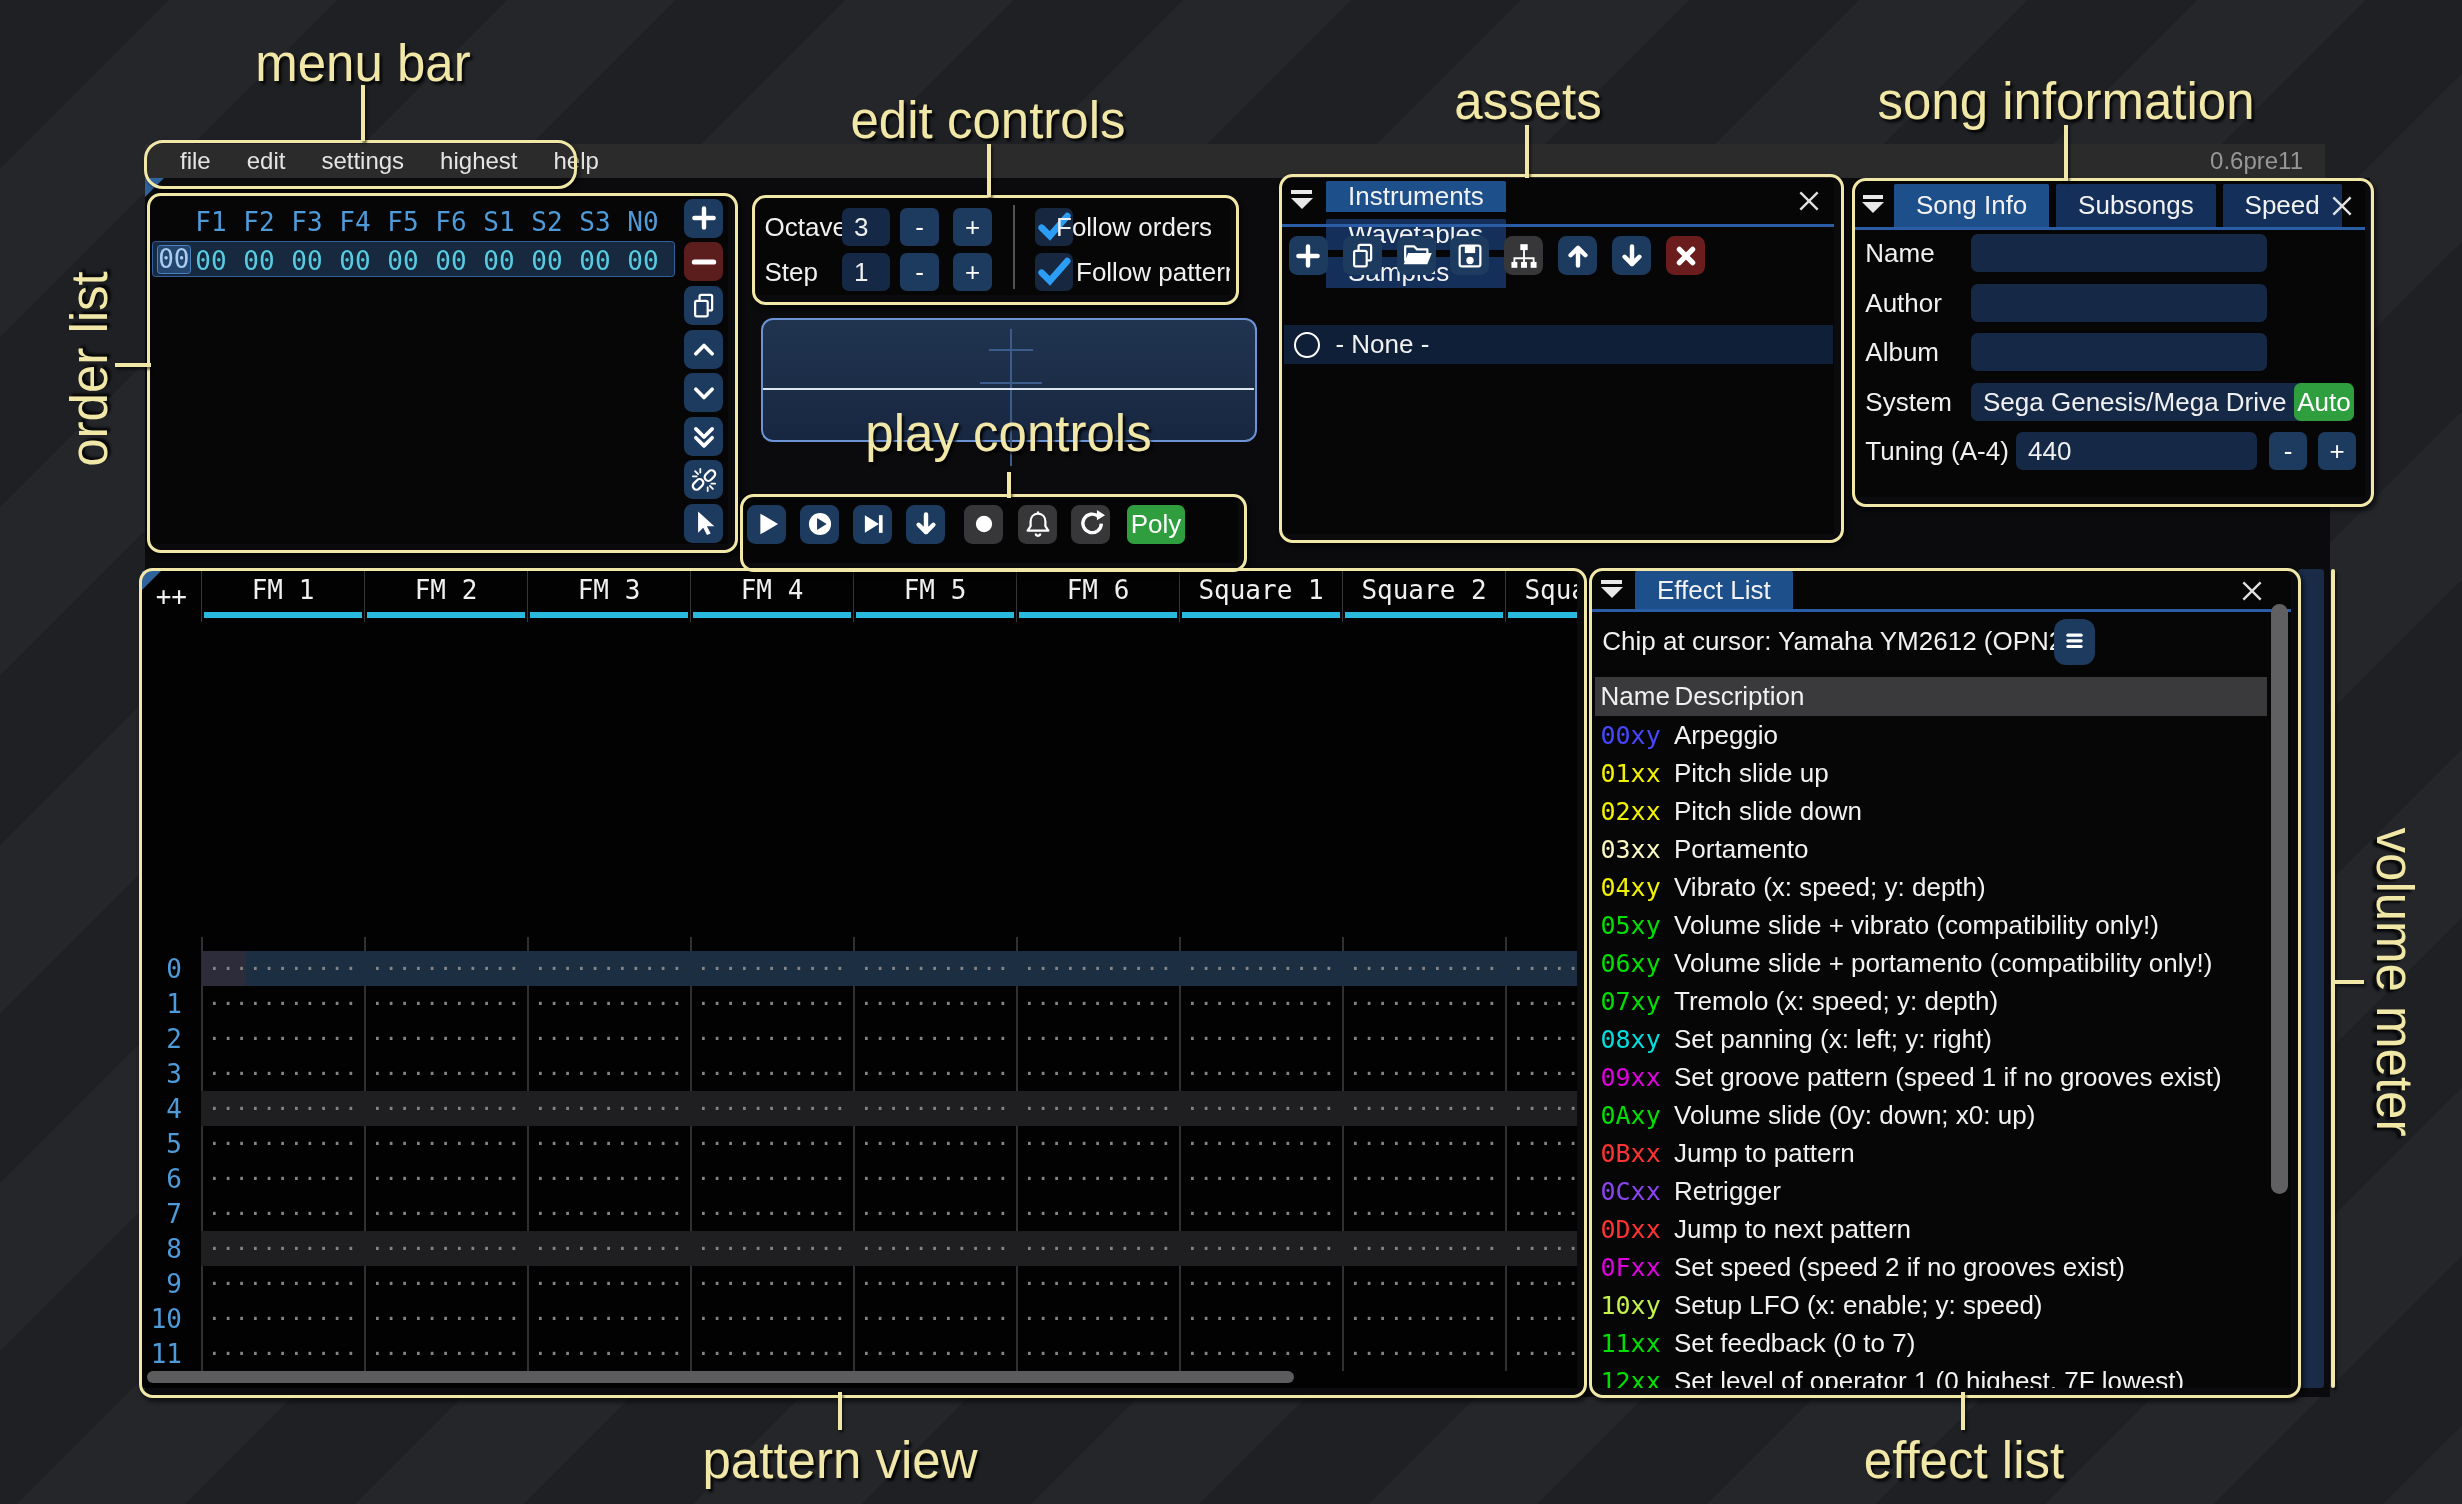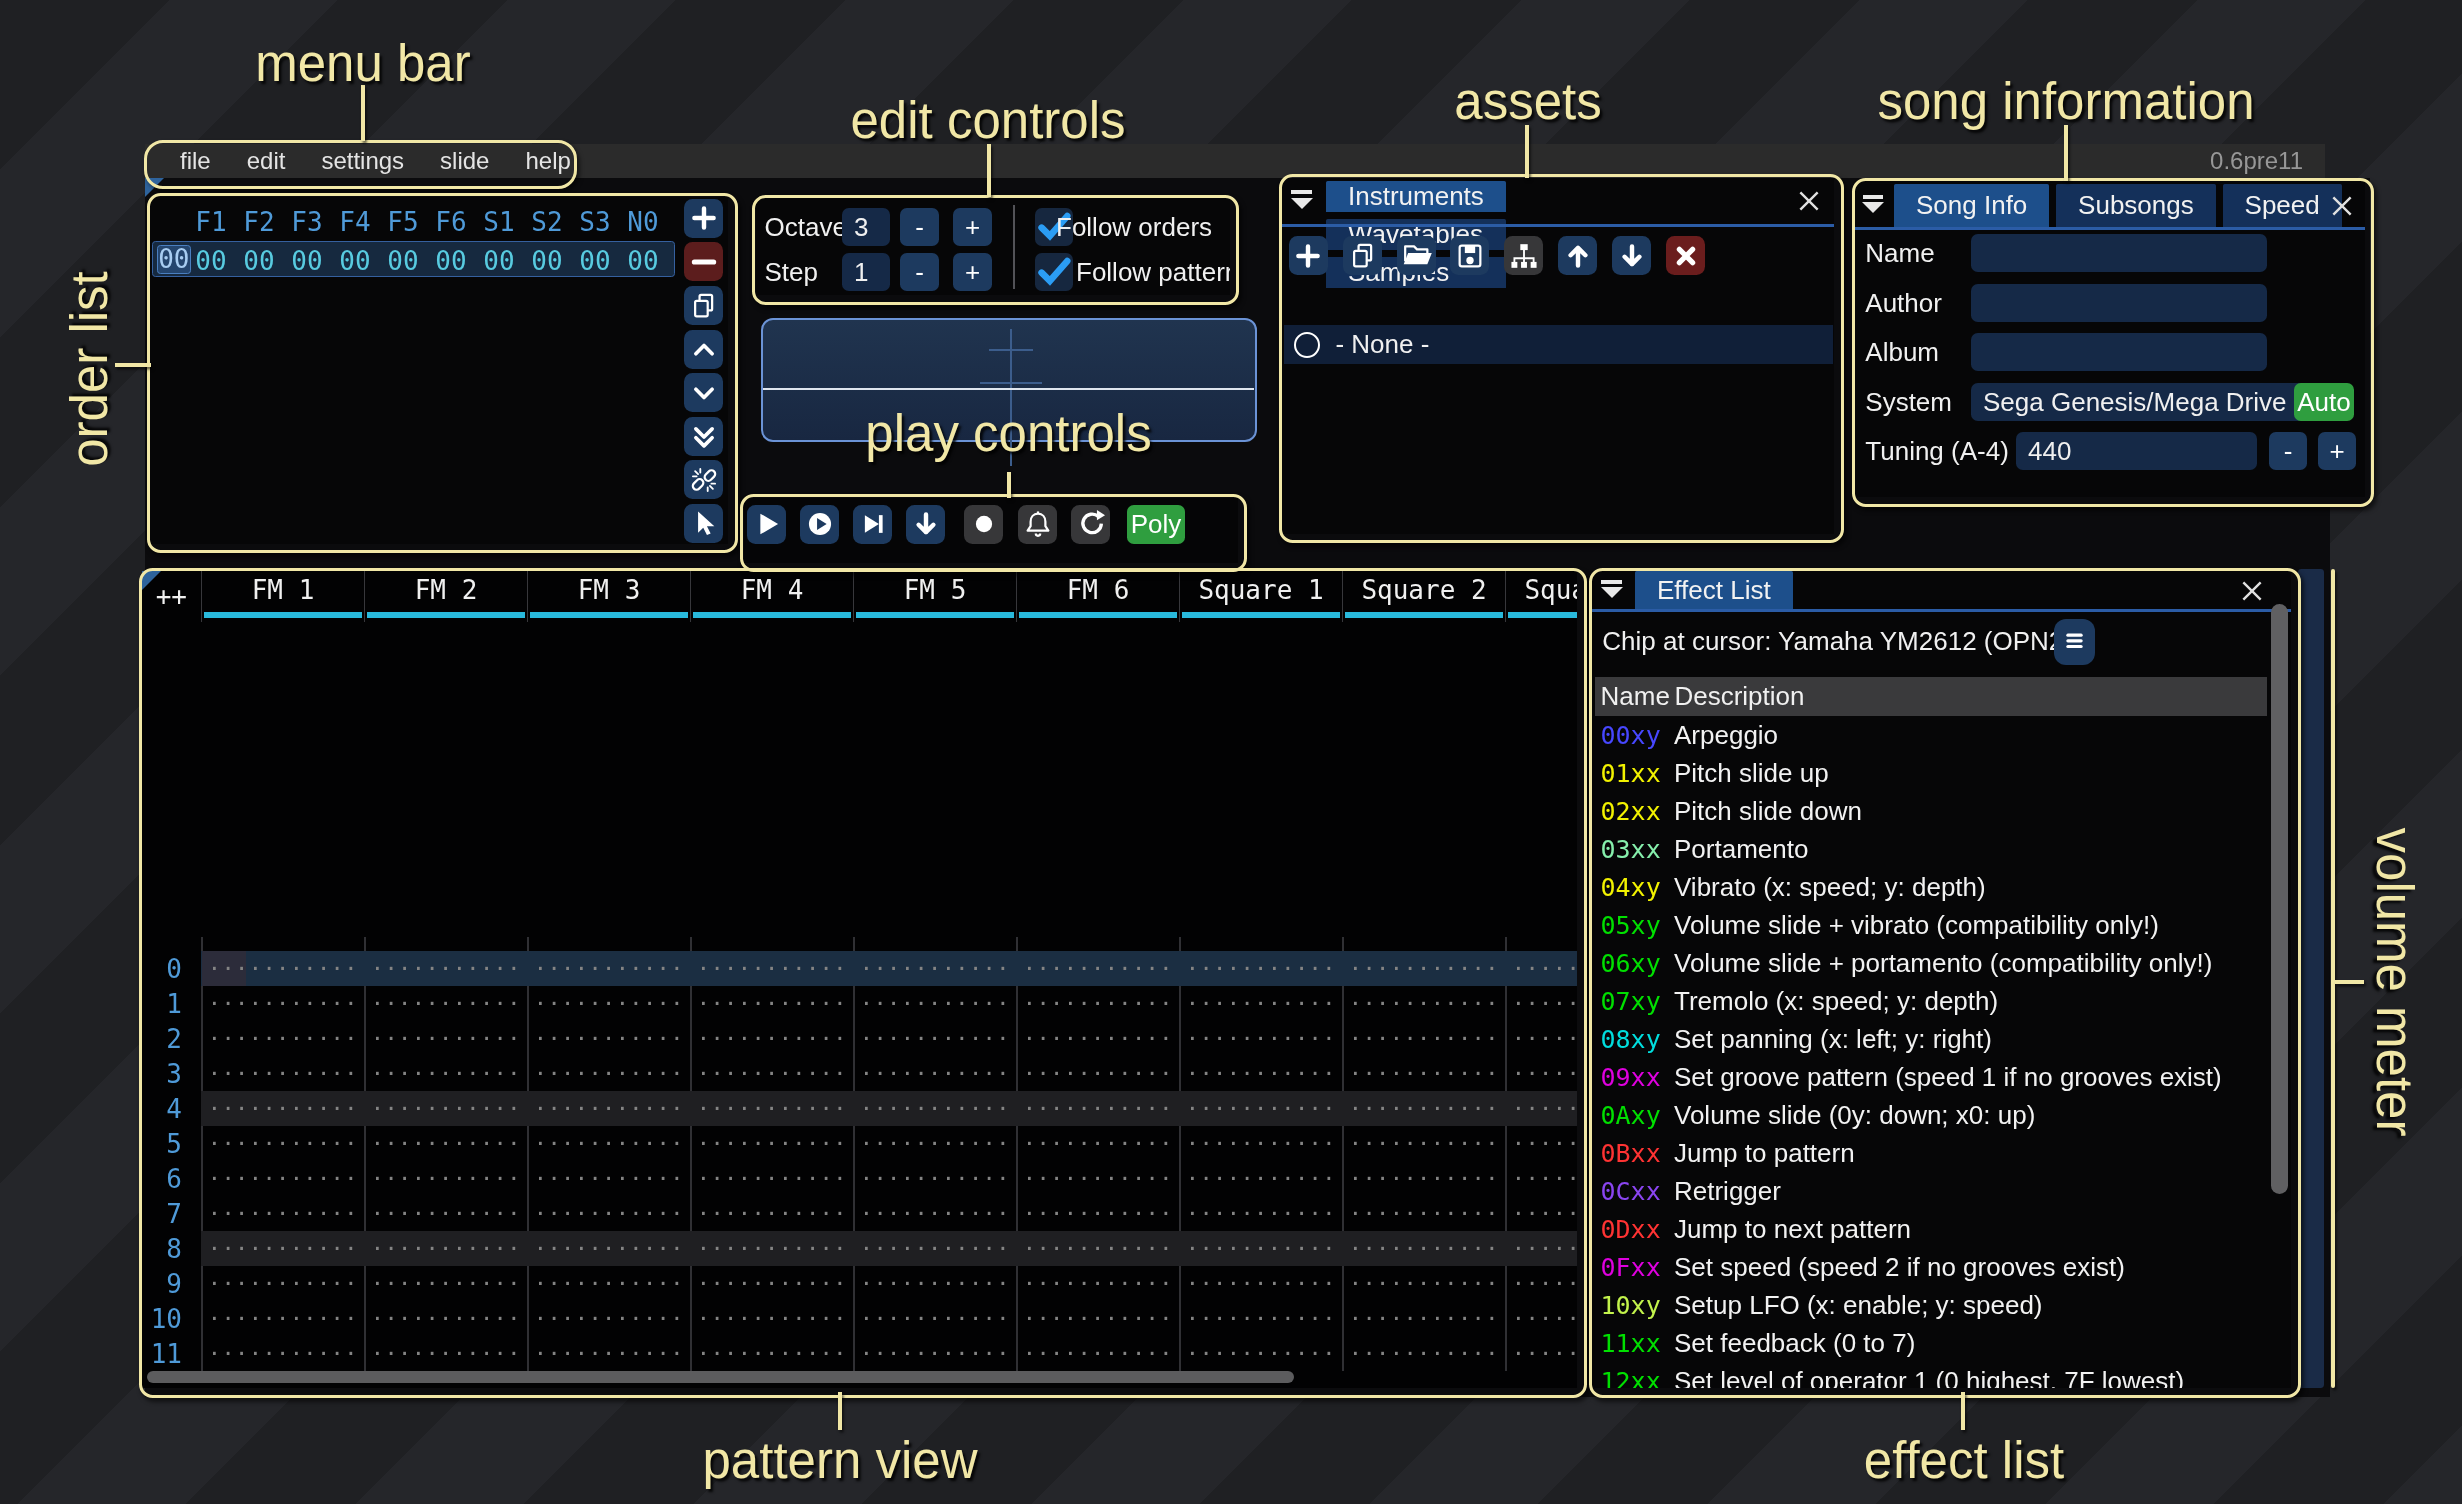--- a/index.html
+++ b/index.html
@@ -59,21 +59,21 @@
 
   <div class="abs appbg" style="left:145px;top:178px;width:2185px;height:1219px;"></div>
   <div class="abs appbg" style="left:1852px;top:178px;width:518px;height:327px;"></div>
   <div class="wedge" style="left:145px;top:178px;"></div>
 
   <div id="menubar" class="abs">
 
     <div class="menu-item">file</div>
       <div class="menu-item">edit</div>
       <div class="menu-item">settings</div>
-      <div class="menu-item">slide</div>
+      <div class="menu-item">highest</div>
       <div class="menu-item">help</div>
       <div id="version">0.6pre11</div>
   </div>
 
   <div class="abs panel" style="left:150px;top:197px;width:578px;height:347px;">
     <div id="order-headers">
         <div class="ocol">F1</div>
         <div class="ocol">F2</div>
         <div class="ocol">F3</div>
         <div class="ocol">F4</div>
@@ -814,21 +814,21 @@
         </div>
         <div class="fx-row">
           <span class="fx-code mono" style="color: rgb(242, 242, 0);">01xx</span>
           <span class="fx-desc">Pitch slide up</span>
         </div>
         <div class="fx-row">
           <span class="fx-code mono" style="color: rgb(242, 242, 0);">02xx</span>
           <span class="fx-desc">Pitch slide down</span>
         </div>
         <div class="fx-row">
-          <span class="fx-code mono" style="color: #86efac;">03xx</span>
+          <span class="fx-code mono" style="color: #fef9c3;">03xx</span>
           <span class="fx-desc">Portamento</span>
         </div>
         <div class="fx-row">
           <span class="fx-code mono" style="color: rgb(242, 242, 0);">04xy</span>
           <span class="fx-desc">Vibrato (x: speed; y: depth)</span>
         </div>
         <div class="fx-row">
           <span class="fx-code mono" style="color: rgb(0, 224, 0);">05xy</span>
           <span class="fx-desc">Volume slide + vibrato (compatibility only!)</span>
         </div>

